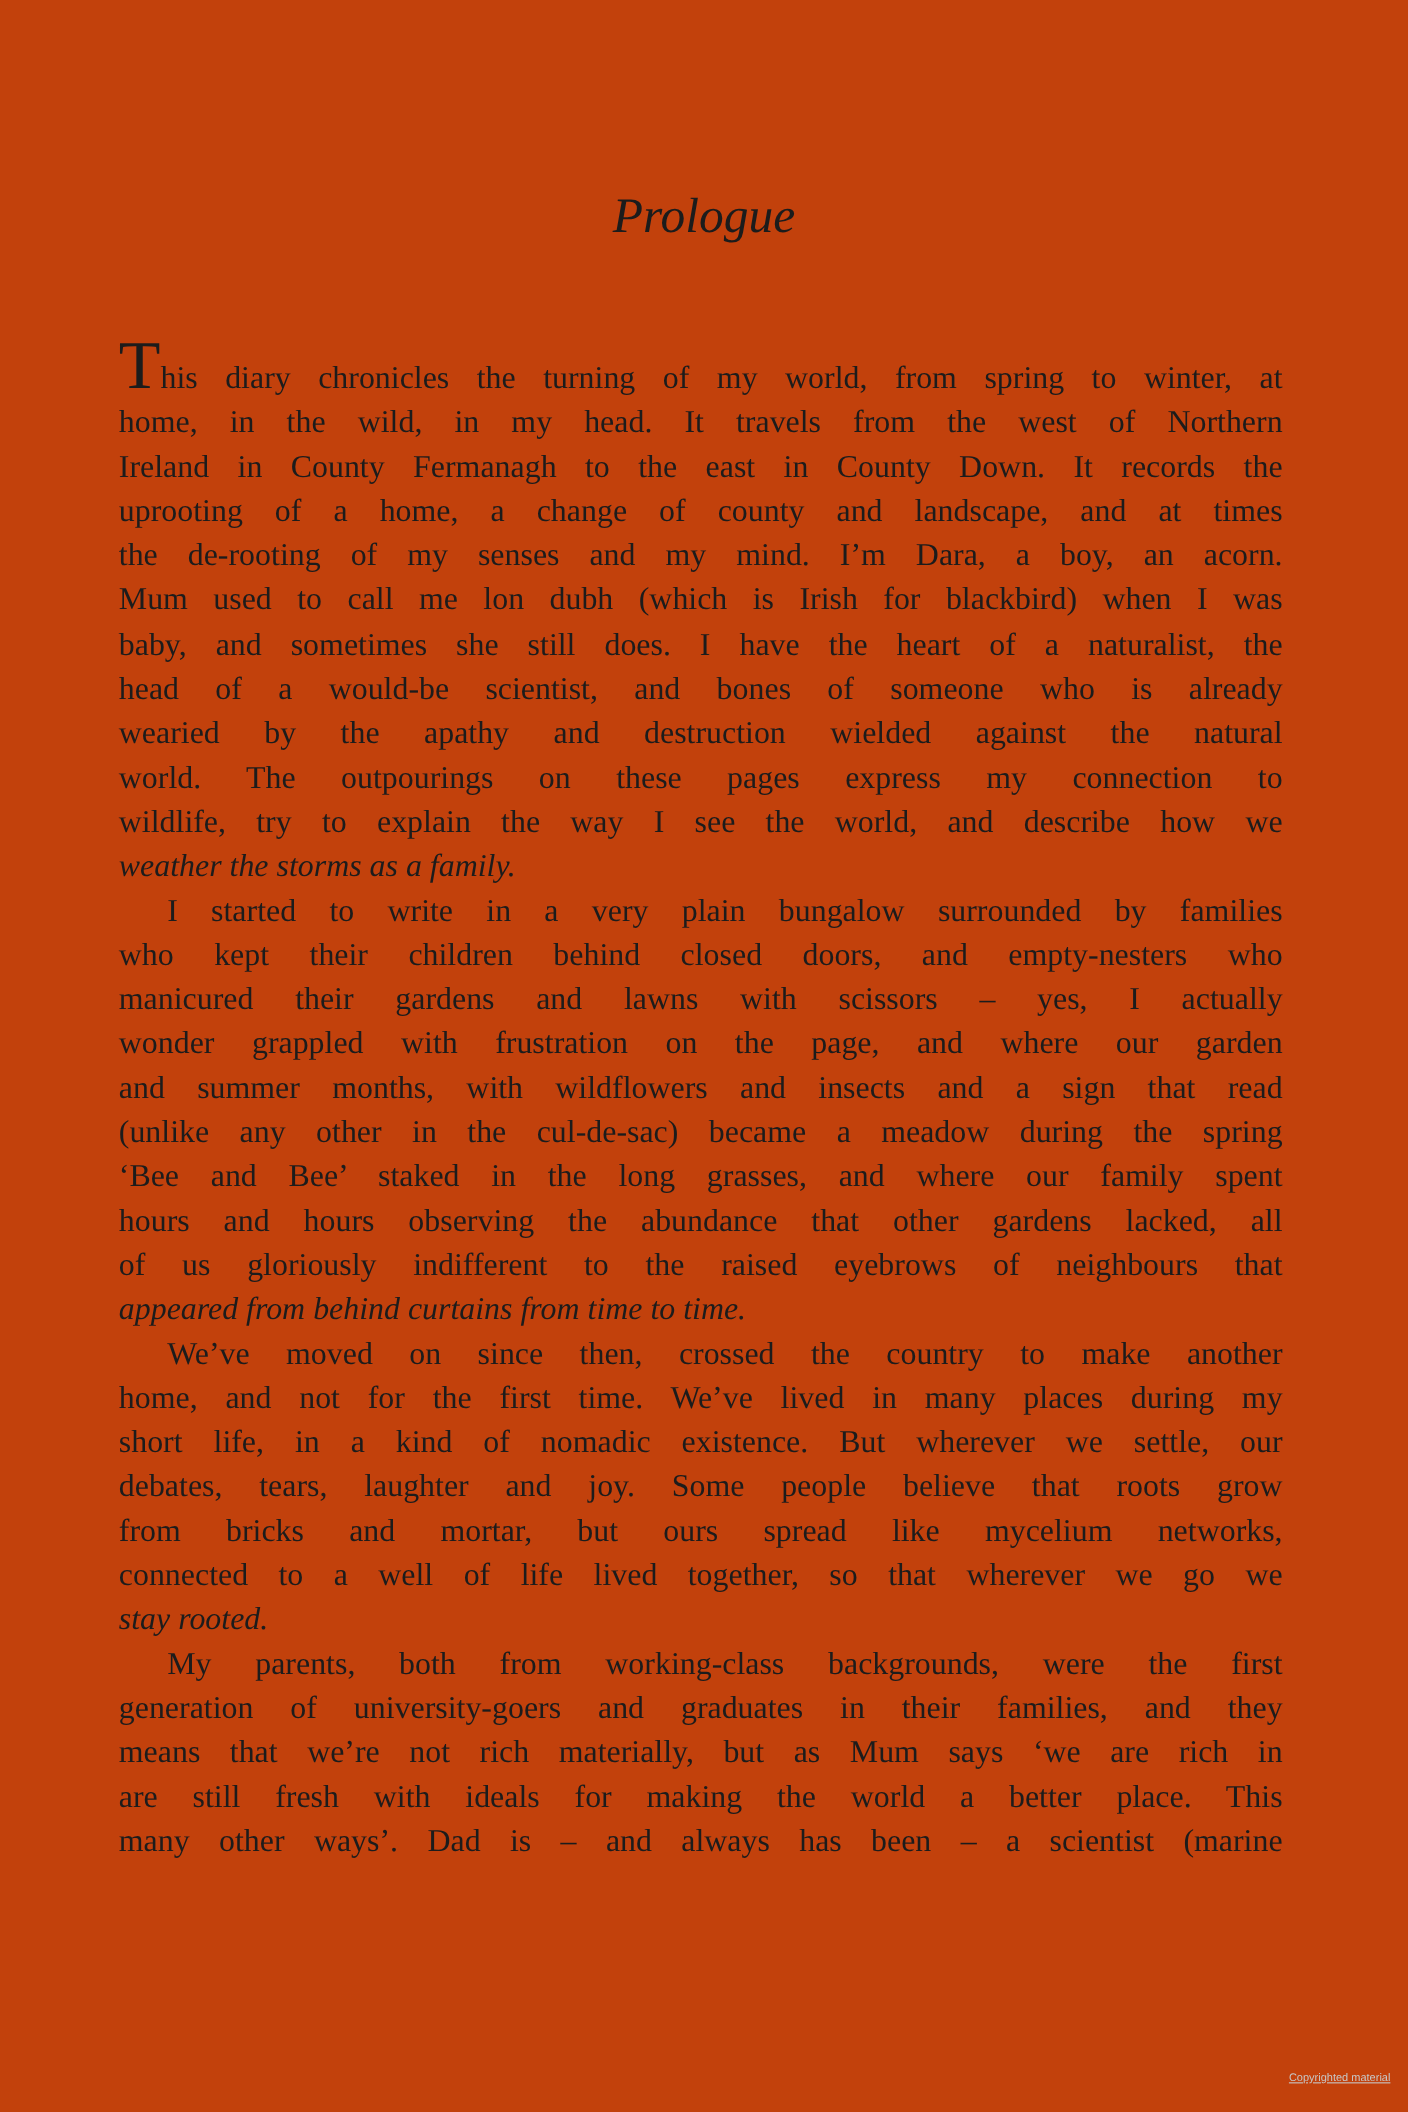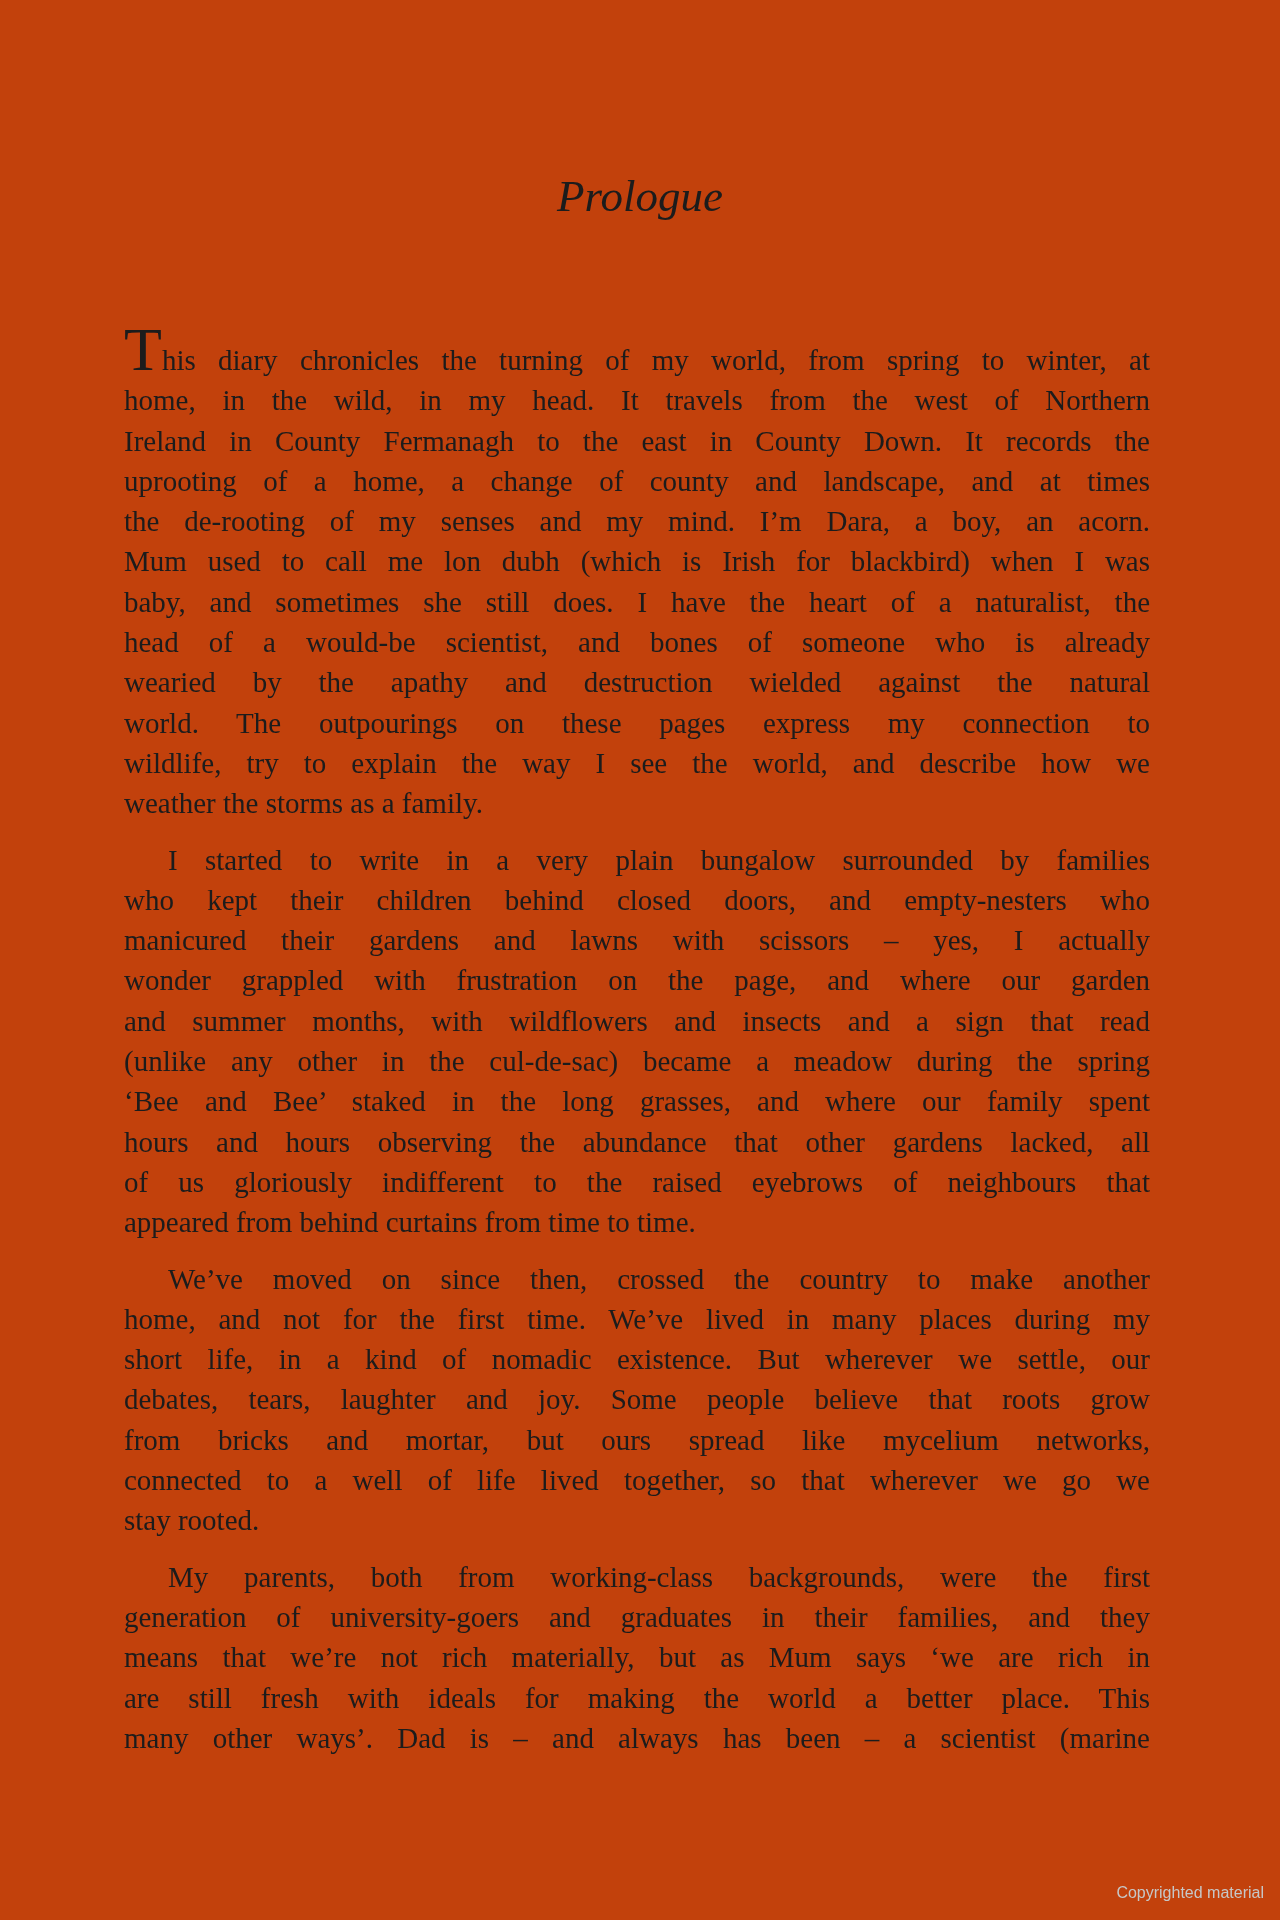--- a/index.html
+++ b/index.html
@@ -30,44 +30,46 @@
   .body-text {
     position: absolute;
     left: 108px;
     top: 324px;
     width: 1058px;
     font-family: "Liberation Serif", "DejaVu Serif", serif;
     font-size: 29px;
     line-height: 40.3px;
     color: #1c1c1c;
   }
-  .paragraph { margin: 16px; padding: 0; }
+  .paragraph { margin: 0; padding: 0; }
   .line {
     text-align: justify;
     text-align-last: justify;
     white-space: normal;
   }
   .line.endline {
     text-align: right;
     text-align-last: left;
+    font-style: italic;
   }
   .line.indent {
     text-indent: 44px;
   }
   .lead-cap {
     font-size: 62px;
     line-height: 0;
   }
   .watermark {
     position: absolute;
     right: 16px;
     top: 1884px;
     font-family: "Liberation Sans", "DejaVu Sans", sans-serif;
-    font-size: 16px;
+    font-size: 10px;
     color: #c7c7c7;
+    text-decoration: underline;
   }
 </style>
 </head>
 <body>
 
 <div class="page">
   <div class="chapter-title">Prologue</div>
 
   <div class="body-text">
       <div class="paragraph">

